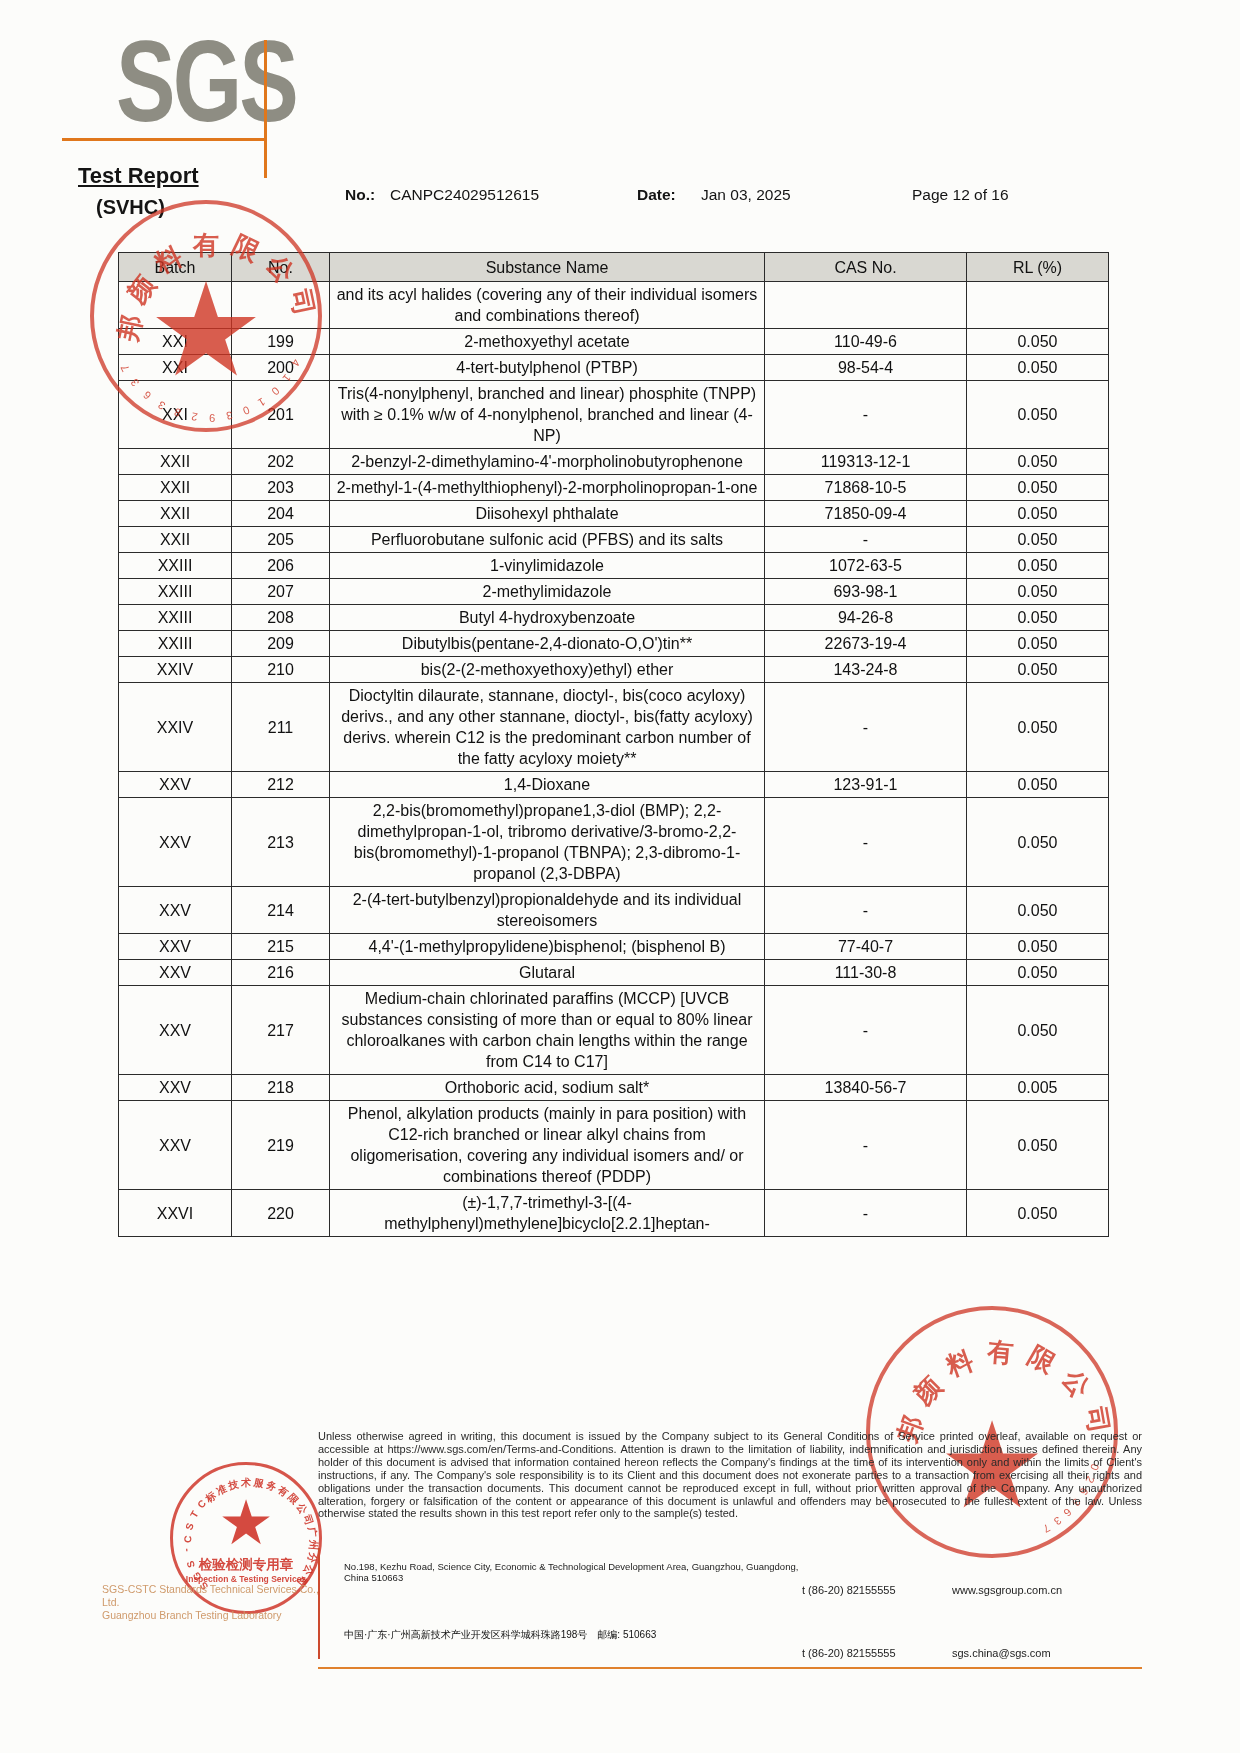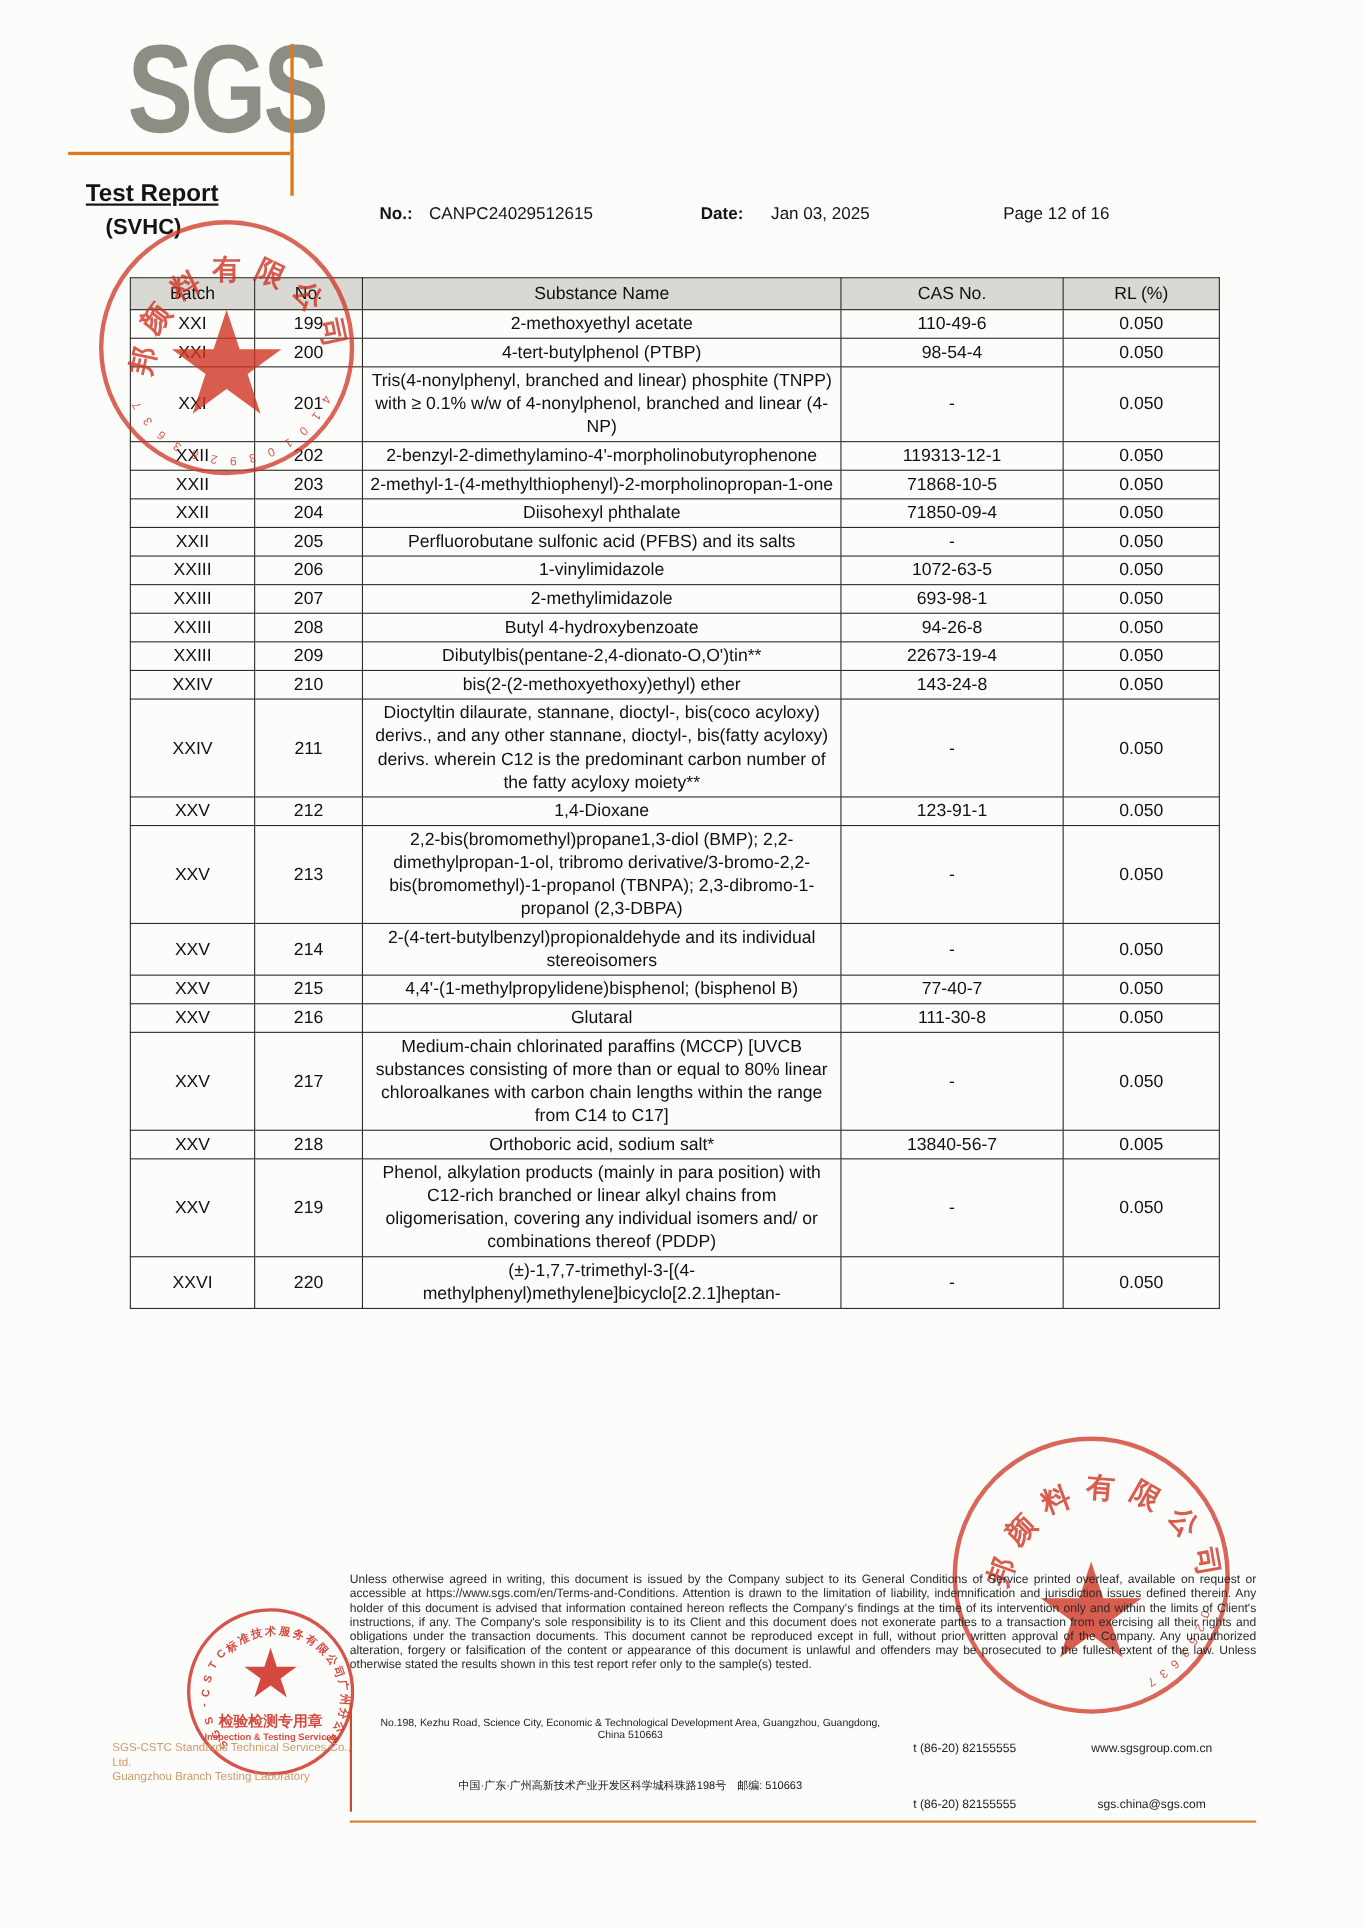--- a/index.html
+++ b/index.html
@@ -55,21 +55,21 @@
   .stamp-insp .star{top:40%;font-size:62px;}
   .stamp-insp .ln1{position:absolute;left:0;right:0;top:62%;text-align:center;font-size:13.5px;font-weight:bold;}
   .stamp-insp .ln2{position:absolute;left:0;right:0;top:74%;text-align:center;font-size:8.5px;font-weight:bold;}
   .stamp-insp .arc-zh span{font-size:10px;}
   
   .footer{position:absolute;left:318px;top:1430px;width:824px;}
   .disclaimer{font-size:11px;line-height:12.9px;text-align:justify;color:#2a2a2a;margin:0;}
   .attention{font-size:11px;line-height:13px;color:#e2a23e;font-weight:bold;margin:2px 0 0 0;}
   .addr{
     margin-top:28px;border-left:2px solid #cc4a2e;padding-left:24px;
-    display:grid;grid-template-columns:1fr 150px 190px;row-gap:3px;align-items:center;text-align:center;
+    display:grid;grid-template-columns:1fr 150px 190px;row-gap:15px;align-items:center;
   }
   .addr .en{font-size:9.5px;color:#222;}
   .addr .zh{font-size:10px;color:#111;}
   .addr .tel,.addr .web{font-size:11px;color:#222;margin-top:36px;}
   .orange-rule{margin-top:8px;height:2px;background:#e0812d;}
   .member{margin-top:8px;padding-left:255px;font-size:13.5px;color:#1b1b1b;}
   .company-lines{
     position:absolute;left:102px;top:1583px;width:235px;font-size:10.5px;
     line-height:13px;color:#cf9a6b;
   }
@@ -102,20 +102,27 @@
     <thead>
       <tr>
         <th>Batch</th>
         <th>No.</th>
         <th>Substance Name</th>
         <th>CAS No.</th>
         <th>RL (%)</th>
       </tr>
     </thead>
     <tbody id="table-body">
+        <tr>
+      <td></td>
+      <td></td>
+      <td>and its acyl halides (covering any of their individual isomers and combinations thereof)</td>
+      <td></td>
+      <td></td>
+    </tr>
         <tr>
       <td>XXI</td>
       <td>199</td>
       <td>2-methoxyethyl acetate</td>
       <td>110-49-6</td>
       <td>0.050</td>
     </tr>
         <tr>
       <td>XXI</td>
       <td>200</td>

